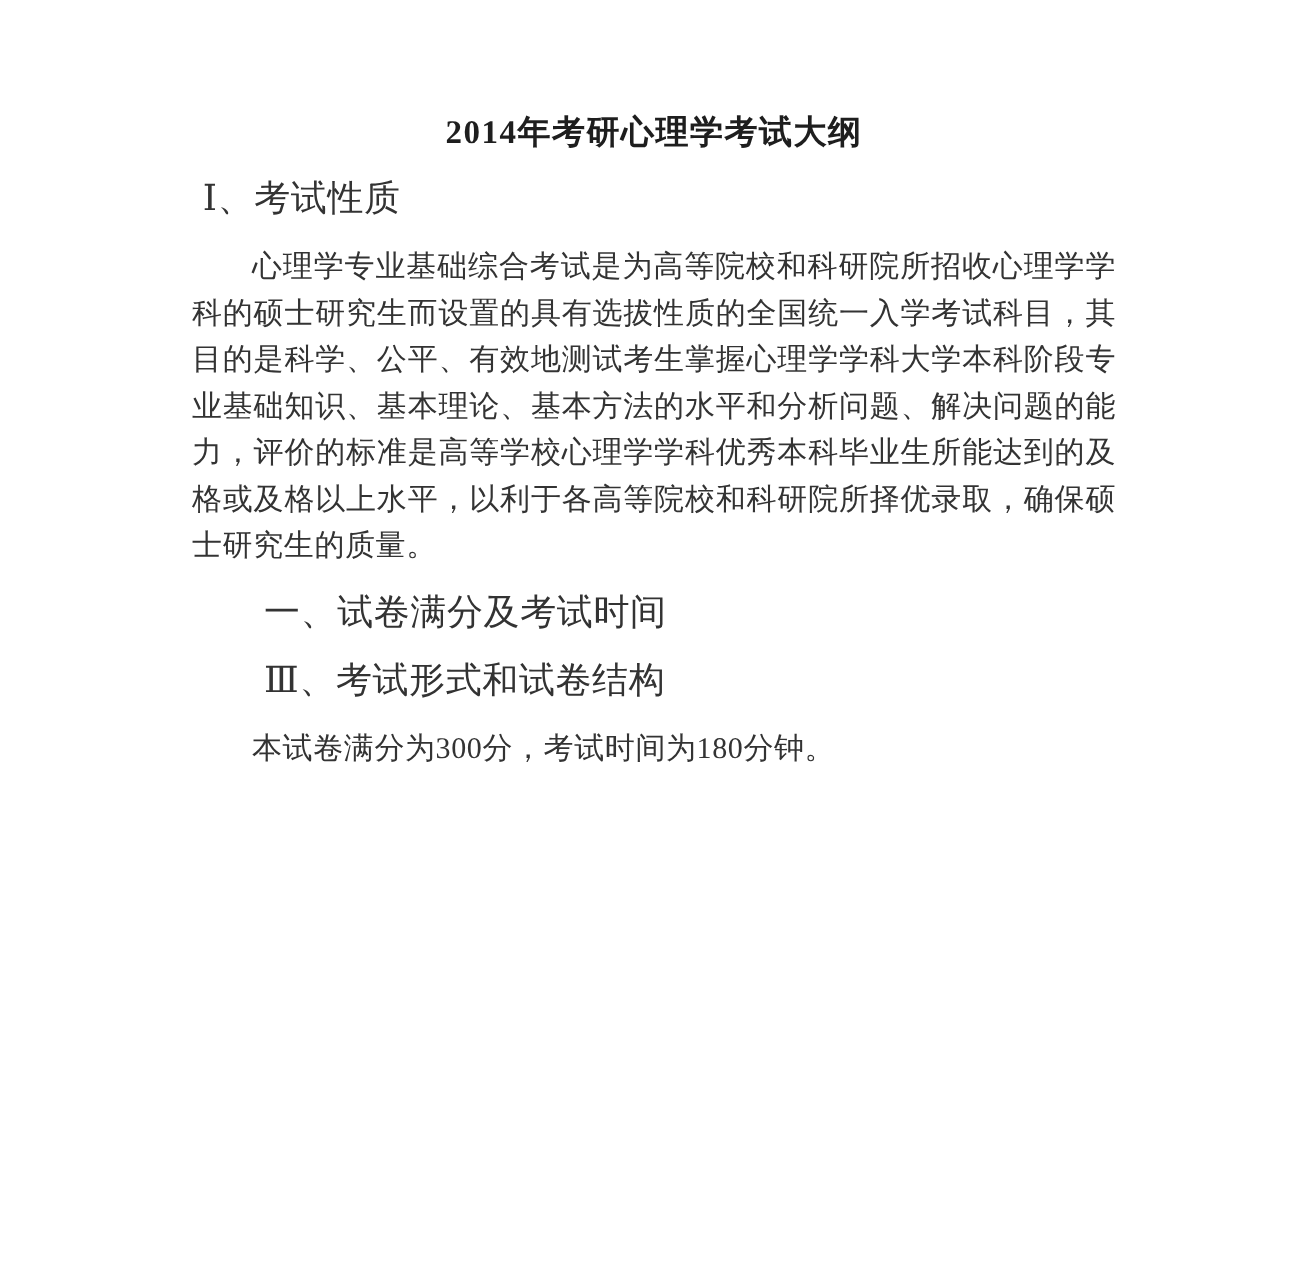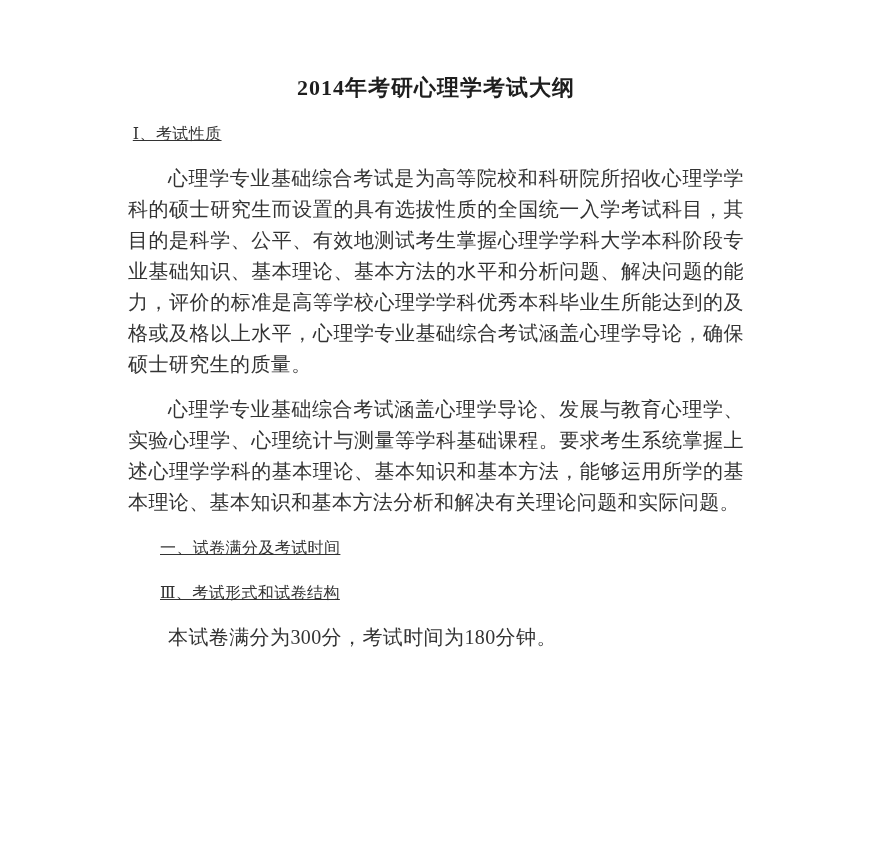--- a/index.html
+++ b/index.html
@@ -24,26 +24,25 @@
   .doc-title {
     font-size: 22px;
     line-height: 28px;
     font-weight: bold;
     text-align: center;
     color: #1e1e1e;
     letter-spacing: 1px;
     margin: 0 0 16px 0;
   }
   .heading {
-    font-size: 16px;
+    font-size: 24px;
     line-height: 31px;
     margin: 0 0 14px 0;
     letter-spacing: 0.4px;
     white-space: nowrap;
-    text-decoration: underline;
   }
   .indent-2em { text-indent: 2em; }
   .indent-small { text-indent: 0.3em; }
   .para {
     font-size: 20px;
     line-height: 31px;
     margin: 0 0 14px 0;
     text-align: justify;
     text-indent: 2em;
     letter-spacing: 0.4px;
@@ -60,24 +59,23 @@
 </head>
 <body>
 
 <div class="page">
   <div class="content">
 
     <div class="doc-title">2014年考研心理学考试大纲</div>
 
     <div class="heading indent-small">Ⅰ、考试性质</div>
 
-    <p class="para">心理学专业基础综合考试是为高等院校和科研院所招收心理学学科的硕士研究生而设置的具有选拔性质的全国统一入学考试科目，其目的是科学、公平、有效地测试考生掌握心理学学科大学本科阶段专业基础知识、基本理论、基本方法的水平和分析问题、解决问题的能力，评价的标准是高等学校心理学学科优秀本科毕业生所能达到的及格或及格以上水平，心理学专业基础综合考试涵盖心理学导论，确保硕士研究生的质量。</p>
+    <p class="para">心理学专业基础综合考试是为高等院校和科研院所招收心理学学科的硕士研究生而设置的具有选拔性质的全国统一入学考试科目，其目的是科学、公平、有效地测试考生掌握心理学学科大学本科阶段专业基础知识、基本理论、基本方法的水平和分析问题、解决问题的能力，评价的标准是高等学校心理学学科优秀本科毕业生所能达到的及格或及格以上水平，以利于各高等院校和科研院所择优录取，确保硕士研究生的质量。</p>
 
 
-    <p class="para">心理学专业基础综合考试涵盖心理学导论、发展与教育心理学、实验心理学、心理统计与测量等学科基础课程。要求考生系统掌握上述心理学学科的基本理论、基本知识和基本方法，能够运用所学的基本理论、基本知识和基本方法分析和解决有关理论问题和实际问题。</p>
 
     <div class="heading indent-2em">一、试卷满分及考试时间</div>
 
     <div class="heading indent-2em">Ⅲ、考试形式和试卷结构</div>
 
     <p class="para-line">本试卷满分为300分，考试时间为180分钟。</p>
 
 
   </div>
 </div>

